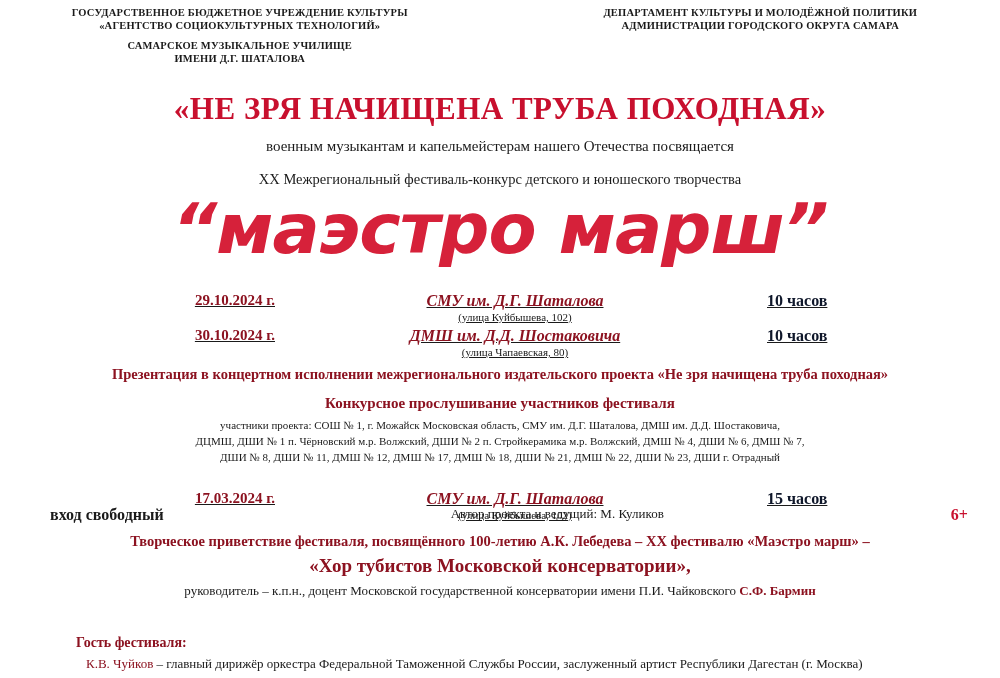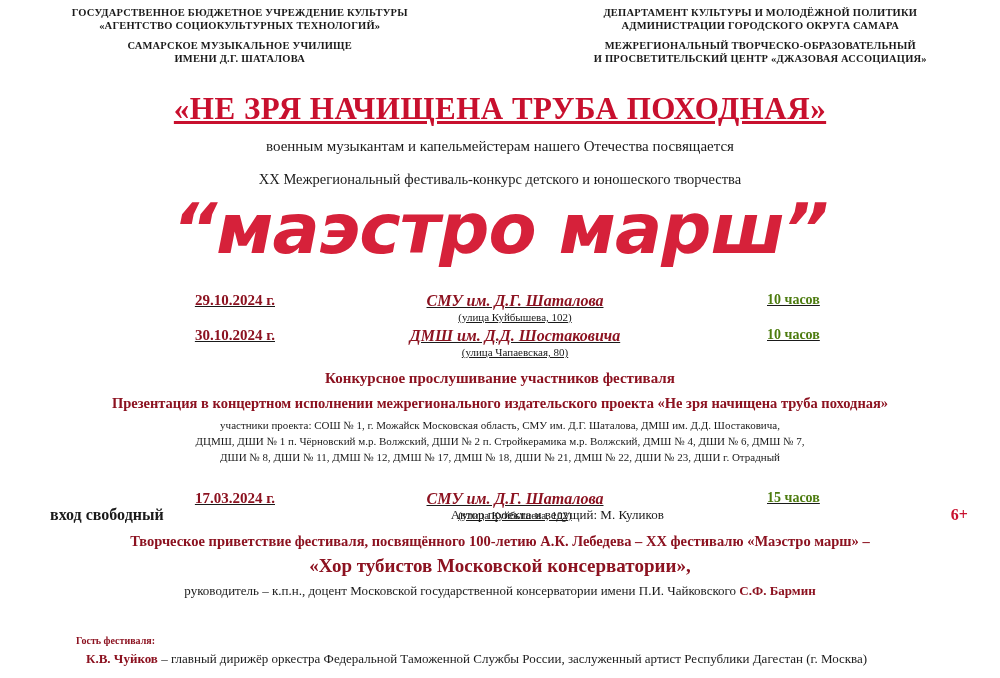--- a/index.html
+++ b/index.html
@@ -43,21 +43,20 @@
   .header-col.left .header-line { }
 
   
   .main-title {
     margin-top: 18px;
     text-align: center;
     color: #c8102e;
     font-size: 31px;
     font-weight: bold;
     letter-spacing: .5px;
-    text-decoration: underline;
   }
   .subtitle-1 {
     margin-top: 11px;
     text-align: center;
     font-size: 15px;
     color: #1a1a1a;
   }
   .subtitle-2 {
     margin-top: 16px;
     text-align: center;
@@ -111,23 +110,23 @@
     display: block;
     font-size: 11px;
     color: #1a1a1a;
     margin-top: 1px;
   }
   .sched-time {
     width: 245px;
     text-align: left;
     padding-left: 30px;
     box-sizing: border-box;
-    font-size: 14px;
-    font-weight: bold;
-    color: #4d7c0f;
+    font-size: 16px;
+    font-weight: bold;
+    color: #0f172a;
     white-space: nowrap;
   }
 
   .center-bold {
     text-align: center;
     font-weight: bold;
     color: #8c1220;
   }
   .line-compet {
     margin-top: 12px;
@@ -169,43 +168,43 @@
   .leader .leader-name {
     font-weight: bold;
     color: #8c1220;
   }
 
   .guest-block {
     margin-top: 36px;
     padding-left: 58px;
   }
   .guest-title {
-    font-size: 10px;
+    font-size: 14px;
     font-weight: bold;
     color: #8c1220;
   }
   .guest-text {
     margin-top: 5px;
     padding-left: 10px;
     font-size: 13px;
     color: #1a1a1a;
   }
   .guest-text .guest-name {
-    font-weight: bold;
+    font-weight: normal;
     color: #8c1220;
   }
 
   
   .footer {
     position: absolute;
     left: 18px;
     right: 18px;
     bottom: 8px;
     display: flex;
-    align-items: center;
+    align-items: flex-start;
     justify-content: space-between;
   }
   .footer-left {
     font-size: 16px;
     font-weight: bold;
     color: #1a1a1a;
     padding-left: 32px;
   }
   .footer-center {
     font-size: 13px;
@@ -232,24 +231,20 @@
       <div class="header-block">
         <span class="header-line">САМАРСКОЕ МУЗЫКАЛЬНОЕ УЧИЛИЩЕ</span>
         <span class="header-line">ИМЕНИ Д.Г. ШАТАЛОВА</span>
       </div>
     </div>
     <div class="header-col right">
       <div class="header-block">
         <span class="header-line">ДЕПАРТАМЕНТ КУЛЬТУРЫ И МОЛОДЁЖНОЙ ПОЛИТИКИ</span>
         <span class="header-line">АДМИНИСТРАЦИИ ГОРОДСКОГО ОКРУГА САМАРА</span>
       </div>
-      <div class="header-block">
-        <span class="header-line">МЕЖРЕГИОНАЛЬНЫЙ ТВОРЧЕСКО-ОБРАЗОВАТЕЛЬНЫЙ</span>
-        <span class="header-line">И ПРОСВЕТИТЕЛЬСКИЙ ЦЕНТР «ДЖАЗОВАЯ АССОЦИАЦИЯ»</span>
-      </div>
     </div>
   </div>
 
   <div class="main-title">«НЕ ЗРЯ НАЧИЩЕНА ТРУБА ПОХОДНАЯ»</div>
   <div class="subtitle-1">военным музыкантам и капельмейстерам нашего Отечества посвящается</div>
   <div class="subtitle-2">XX Межрегиональный фестиваль-конкурс детского и юношеского творчества</div>
   <div class="maestro">“маэстро марш”</div>
 
   <div class="schedule">
 
@@ -266,22 +261,22 @@
       <div class="sched-date">30.10.2024 г.</div>
       <div class="sched-venue">
         <span class="venue-name">ДМШ им. Д.Д. Шостаковича</span>
         <span class="venue-addr">(улица Чапаевская, 80)</span>
       </div>
       <div class="sched-time">10 часов</div>
     </div>
 
   </div>
 
+  <div class="center-bold line-present">Презентация в концертном исполнении межрегионального издательского проекта «Не зря начищена труба походная»</div>
   <div class="center-bold line-compet">Конкурсное прослушивание участников фестиваля</div>
-  <div class="center-bold line-present">Презентация в концертном исполнении межрегионального издательского проекта «Не зря начищена труба походная»</div>
 
   <div class="participants">
     <span>участники проекта: СОШ № 1, г. Можайск Московская область, СМУ им. Д.Г. Шаталова, ДМШ им. Д.Д. Шостаковича,</span>
     <span>ДЦМШ, ДШИ № 1 п. Чёрновский м.р. Волжский, ДШИ № 2 п. Стройкерамика м.р. Волжский, ДМШ № 4, ДШИ № 6, ДМШ № 7,</span>
     <span>ДШИ № 8, ДШИ № 11, ДМШ № 12, ДМШ № 17, ДМШ № 18, ДШИ № 21, ДМШ № 22, ДШИ № 23, ДШИ г. Отрадный</span>
   </div>
 
   <div class="schedule">
     <div class="sched-row">
       <div class="sched-date">17.03.2024 г.</div>

